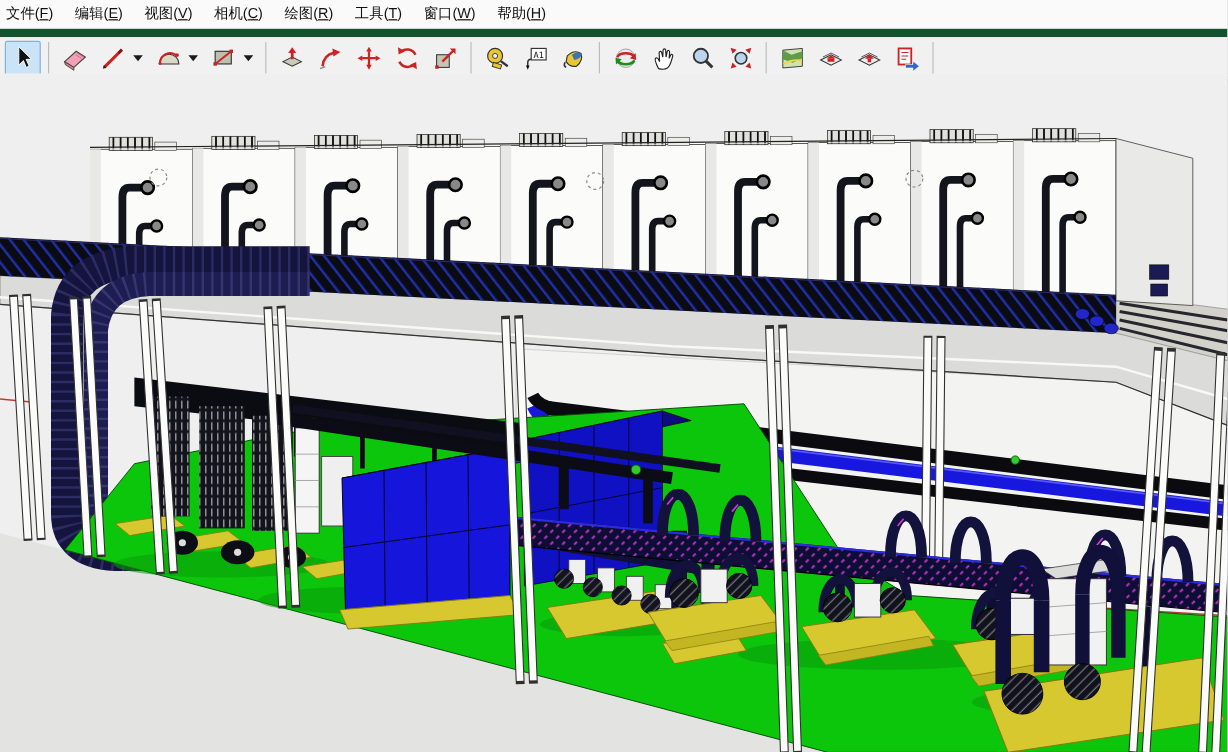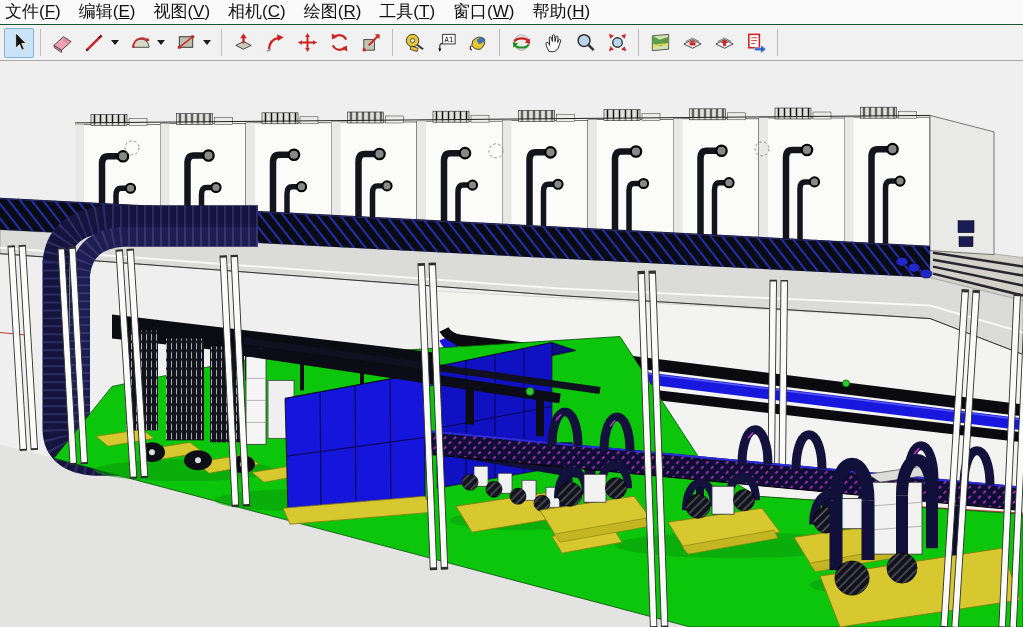--- a/index.html
+++ b/index.html
@@ -1,19 +1,19 @@
 <!DOCTYPE html>
 <html><head>
 <meta charset="utf-8">
 <style>
   html,body{margin:0;padding:0;background:#d8d8d8;font-family:"Liberation Sans",sans-serif;}
   .app{position:relative;width:1023px;height:627px;background:#EFEFEF;overflow:hidden;}
   
   .menubar{height:24px;background:#FAFAFA;display:flex;align-items:center;
-           font-size:17px;color:#111;border-bottom:1px solid #14532d;}
+           font-size:12px;color:#111;border-bottom:7px solid #14532d;}
   .menu-item{padding:3px 9px 4px 9px;white-space:nowrap;cursor:default;}
   .menu-item:first-child{margin-left:-4px;}
   .menu-item u{text-decoration:underline;}
   
   .toolbar{height:35px;background:#F1F1F1;display:flex;align-items:center;
            border-bottom:2px solid #A8A8A8;padding-left:3px;}
   .tgroup{display:flex;align-items:center;}
   .tbtn{width:30px;height:30px;margin:0 1px;border:1px solid transparent;border-radius:2px;
         background:transparent;display:flex;align-items:center;justify-content:center;padding:0;}
   .tbtn.active{background:#CBE3F6;border-color:#7FB2DE;}

